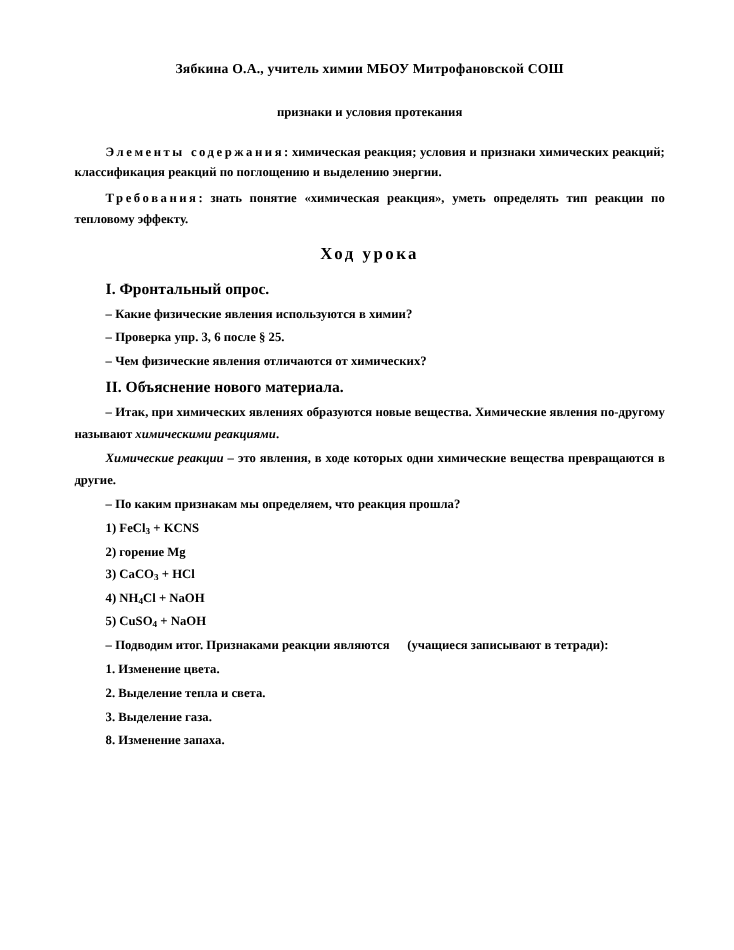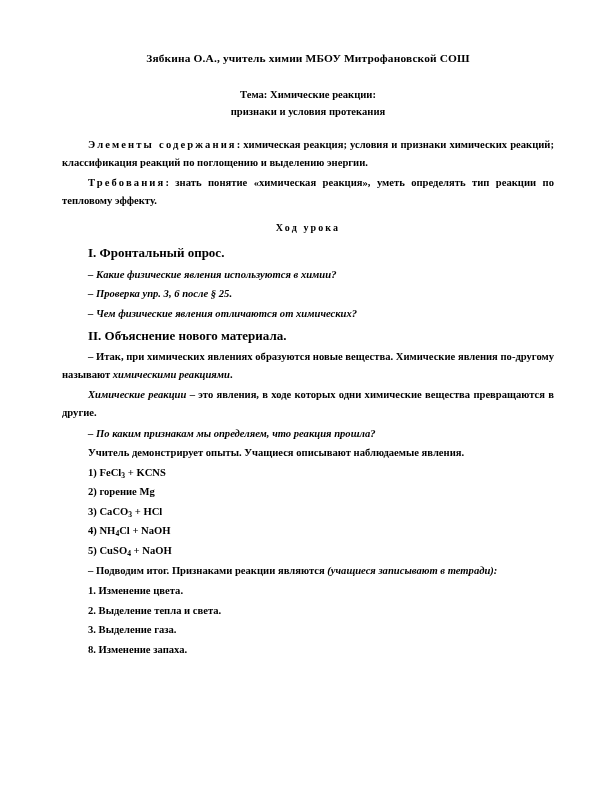--- a/index.html
+++ b/index.html
@@ -50,67 +50,65 @@
 
   .spaced {
     letter-spacing: 2.1px;
     font-weight: bold;
   }
   .bi {
     font-style: italic;
     font-weight: bold;
   }
   .ital {
-    font-style: italic;
     font-weight: bold;
+    margin-left: 12px;
   }
   sub {
     font-size: 72%;
     vertical-align: -0.22em;
     line-height: 0;
   }
   .section-head {
     text-align: center;
     font-weight: bold;
-    font-size: 10px;
+    font-size: 14px;
     letter-spacing: 2.1px;
     margin: 13px 0 9px 0;
   }
   .sub-head {
     font-weight: bold;
     font-size: 13px;
     line-height: 1.66;
     margin: 0 0 2px 0;
     text-indent: 26px;
   }
   .dash-line {
     font-weight: bold;
     font-size: 10.6px;
     line-height: 1.66;
     margin: 0 0 2px 0;
     text-indent: 26px;
-    font-style: italic;
   }
   .list-line {
     font-weight: bold;
     font-size: 10.6px;
     line-height: 1.66;
     margin: 0 0 2px 0;
     text-indent: 26px;
   }
 </style>
 </head>
 <body>
 
 <div class="page">
 
   <div class="doc-title">Зябкина О.А., учитель химии МБОУ Митрофановской СОШ</div>
 
   <div class="topic-block">
-    <span class="topic-line">Тема: Химические реакции:</span>
     <span class="topic-line">признаки и условия протекания</span>
   </div>
 
   <p class="body-par">
     <span class="spaced">Элементы содержания</span><span>: химическая реакция; условия и признаки химических реакций; классификация реакций по поглощению и выделению энергии.</span>
   </p>
 
   <p class="body-par">
     <span class="spaced">Требования</span><span>: знать понятие «химическая реакция», уметь определять тип реакции по тепловому эффекту.</span>
   </p>
@@ -128,21 +126,20 @@
   <p class="body-par">
     <span>– Итак, при химических явлениях образуются новые вещества. Химические явления по-другому называют </span><span class="bi">химическими реакциями</span><span>.</span>
   </p>
 
   <p class="body-par">
     <span class="bi">Химические реакции</span><span> – это явления, в ходе которых одни химические вещества превращаются в другие.</span>
   </p>
 
   <div class="dash-line">– По каким признакам мы определяем, что реакция прошла?</div>
 
-  <div class="list-line">Учитель демонстрирует опыты. Учащиеся описывают наблюдаемые явления.</div>
 
   <div class="list-line">1) FeCl<sub>3</sub> + KCNS</div>
   <div class="list-line">2) горение Mg</div>
   <div class="list-line">3) CaCO<sub>3</sub> + HCl</div>
   <div class="list-line">4) NH<sub>4</sub>Cl + NaOH</div>
   <div class="list-line">5) CuSO<sub>4</sub> + NaOH</div>
 
   <p class="body-par">
     <span>– Подводим итог. Признаками реакции являются </span><span class="ital">(учащиеся записывают в тетради):</span>
   </p>

